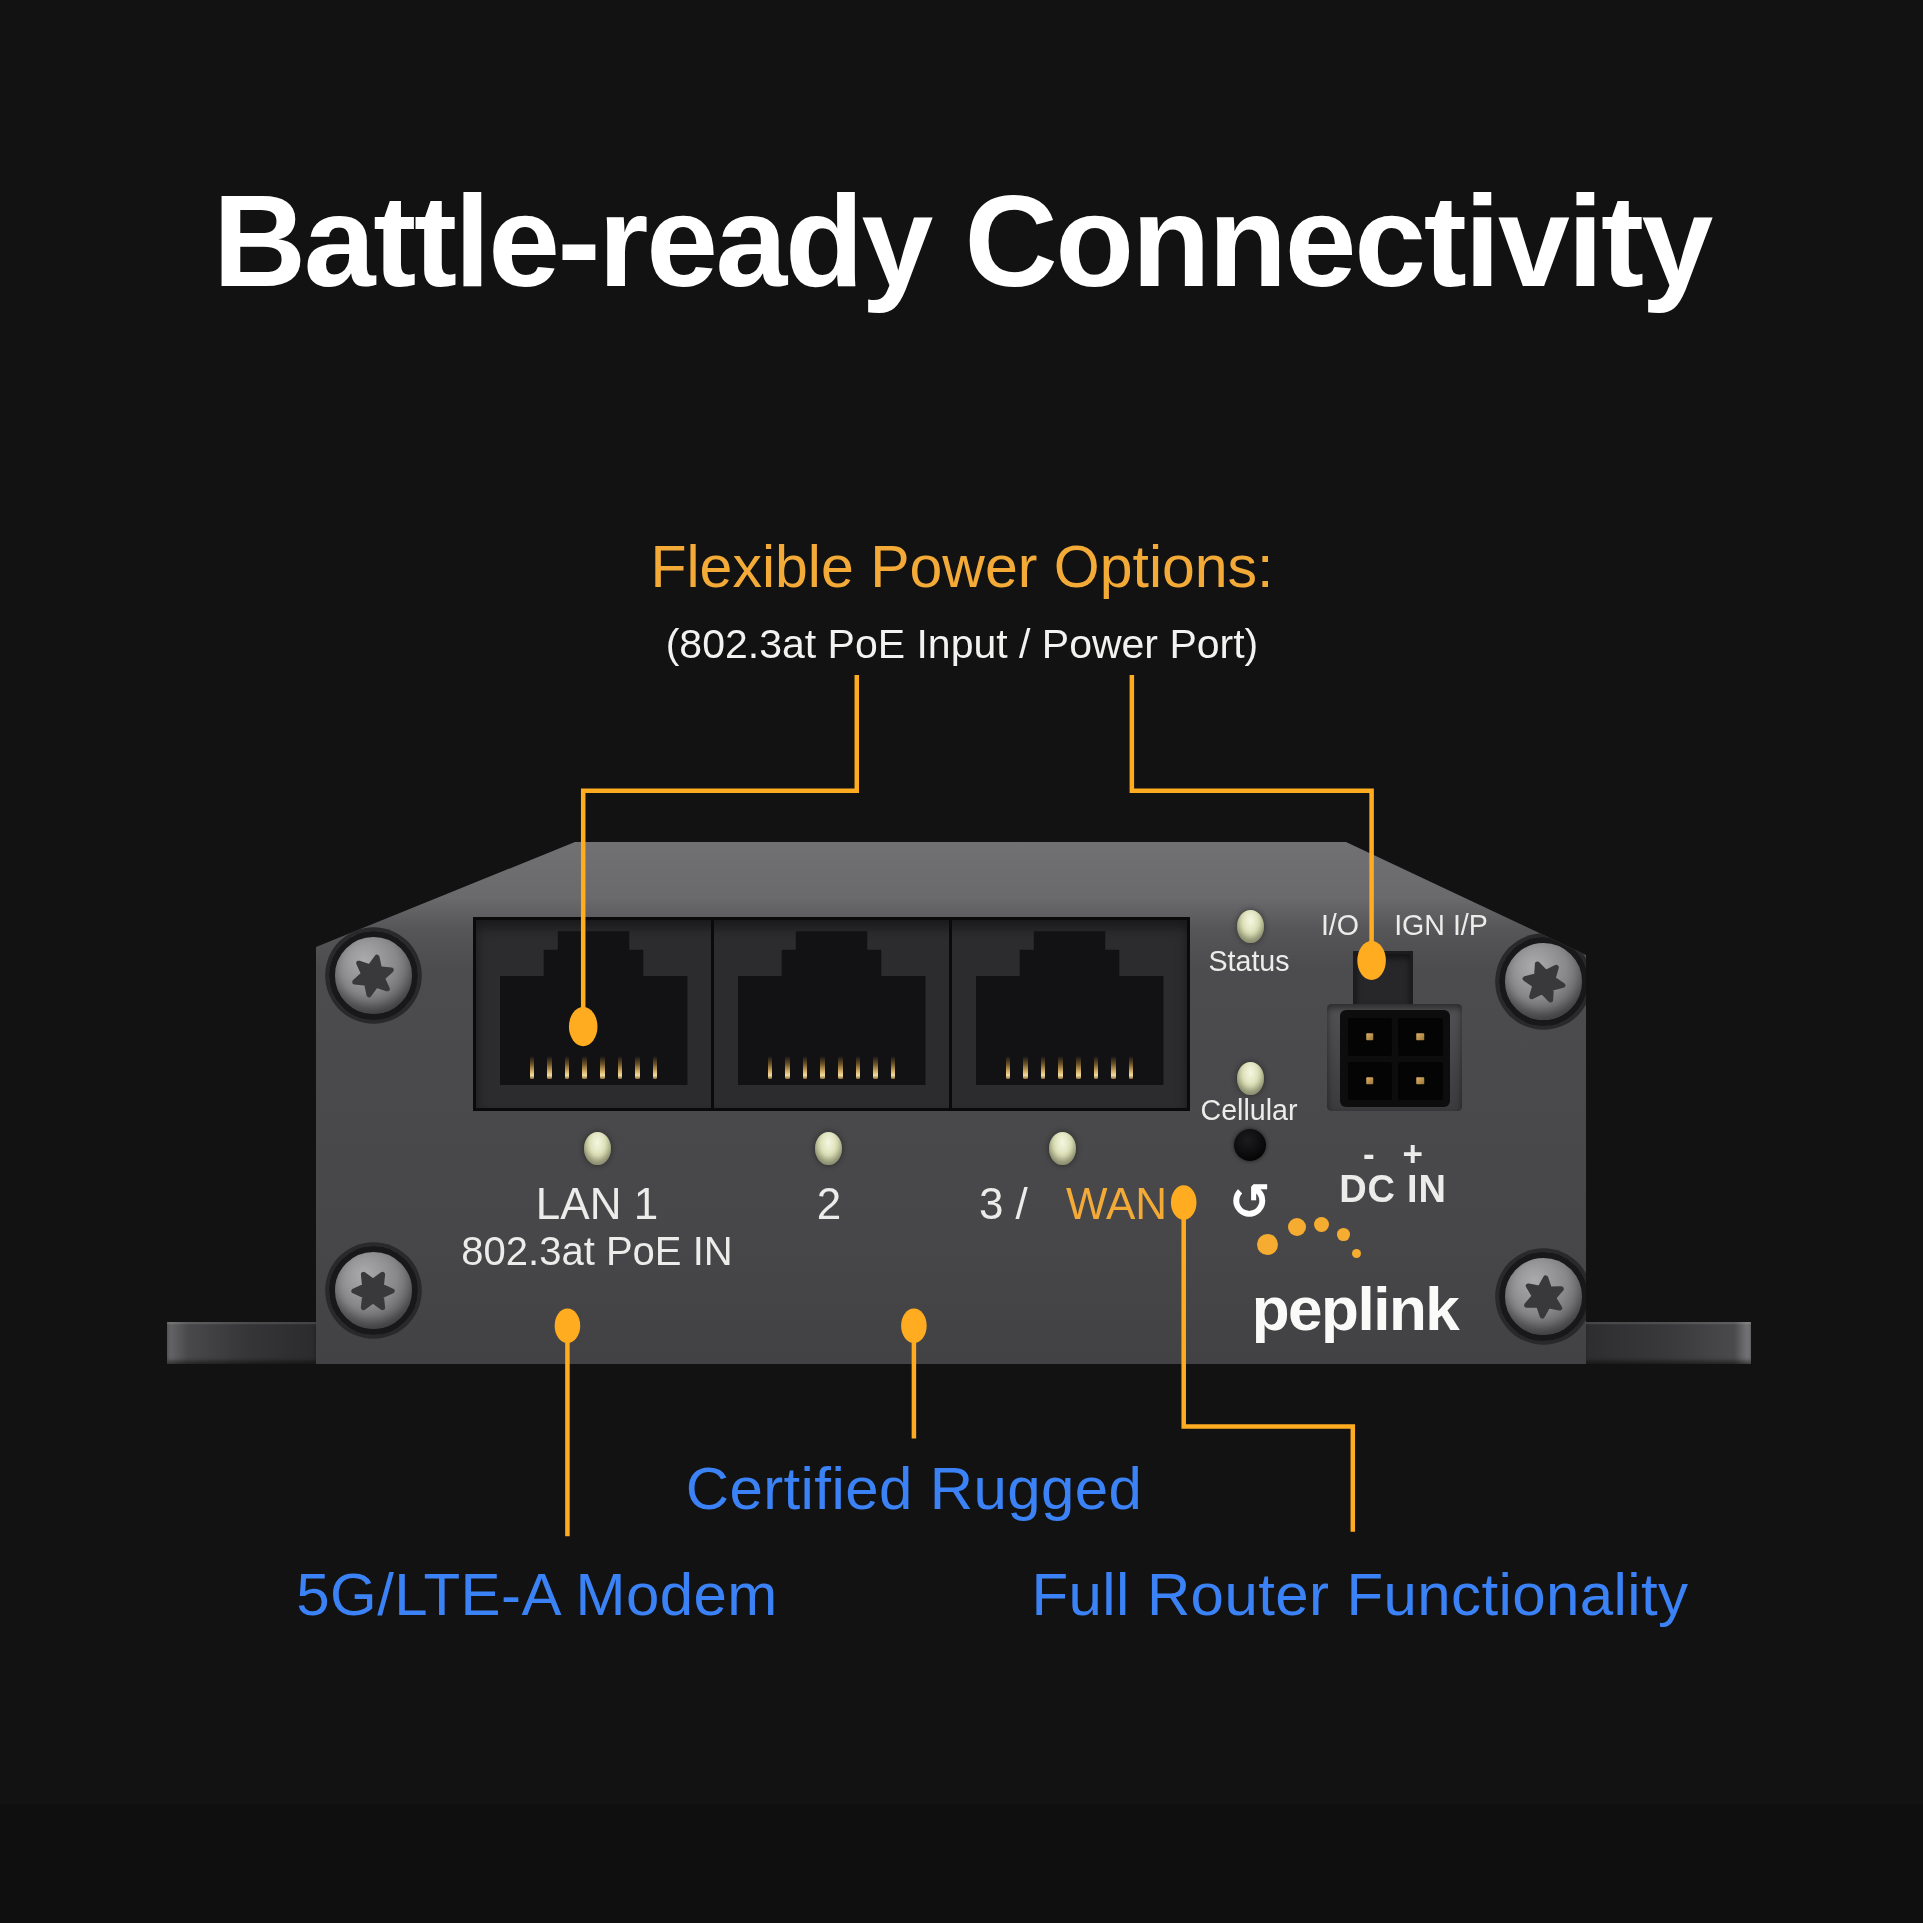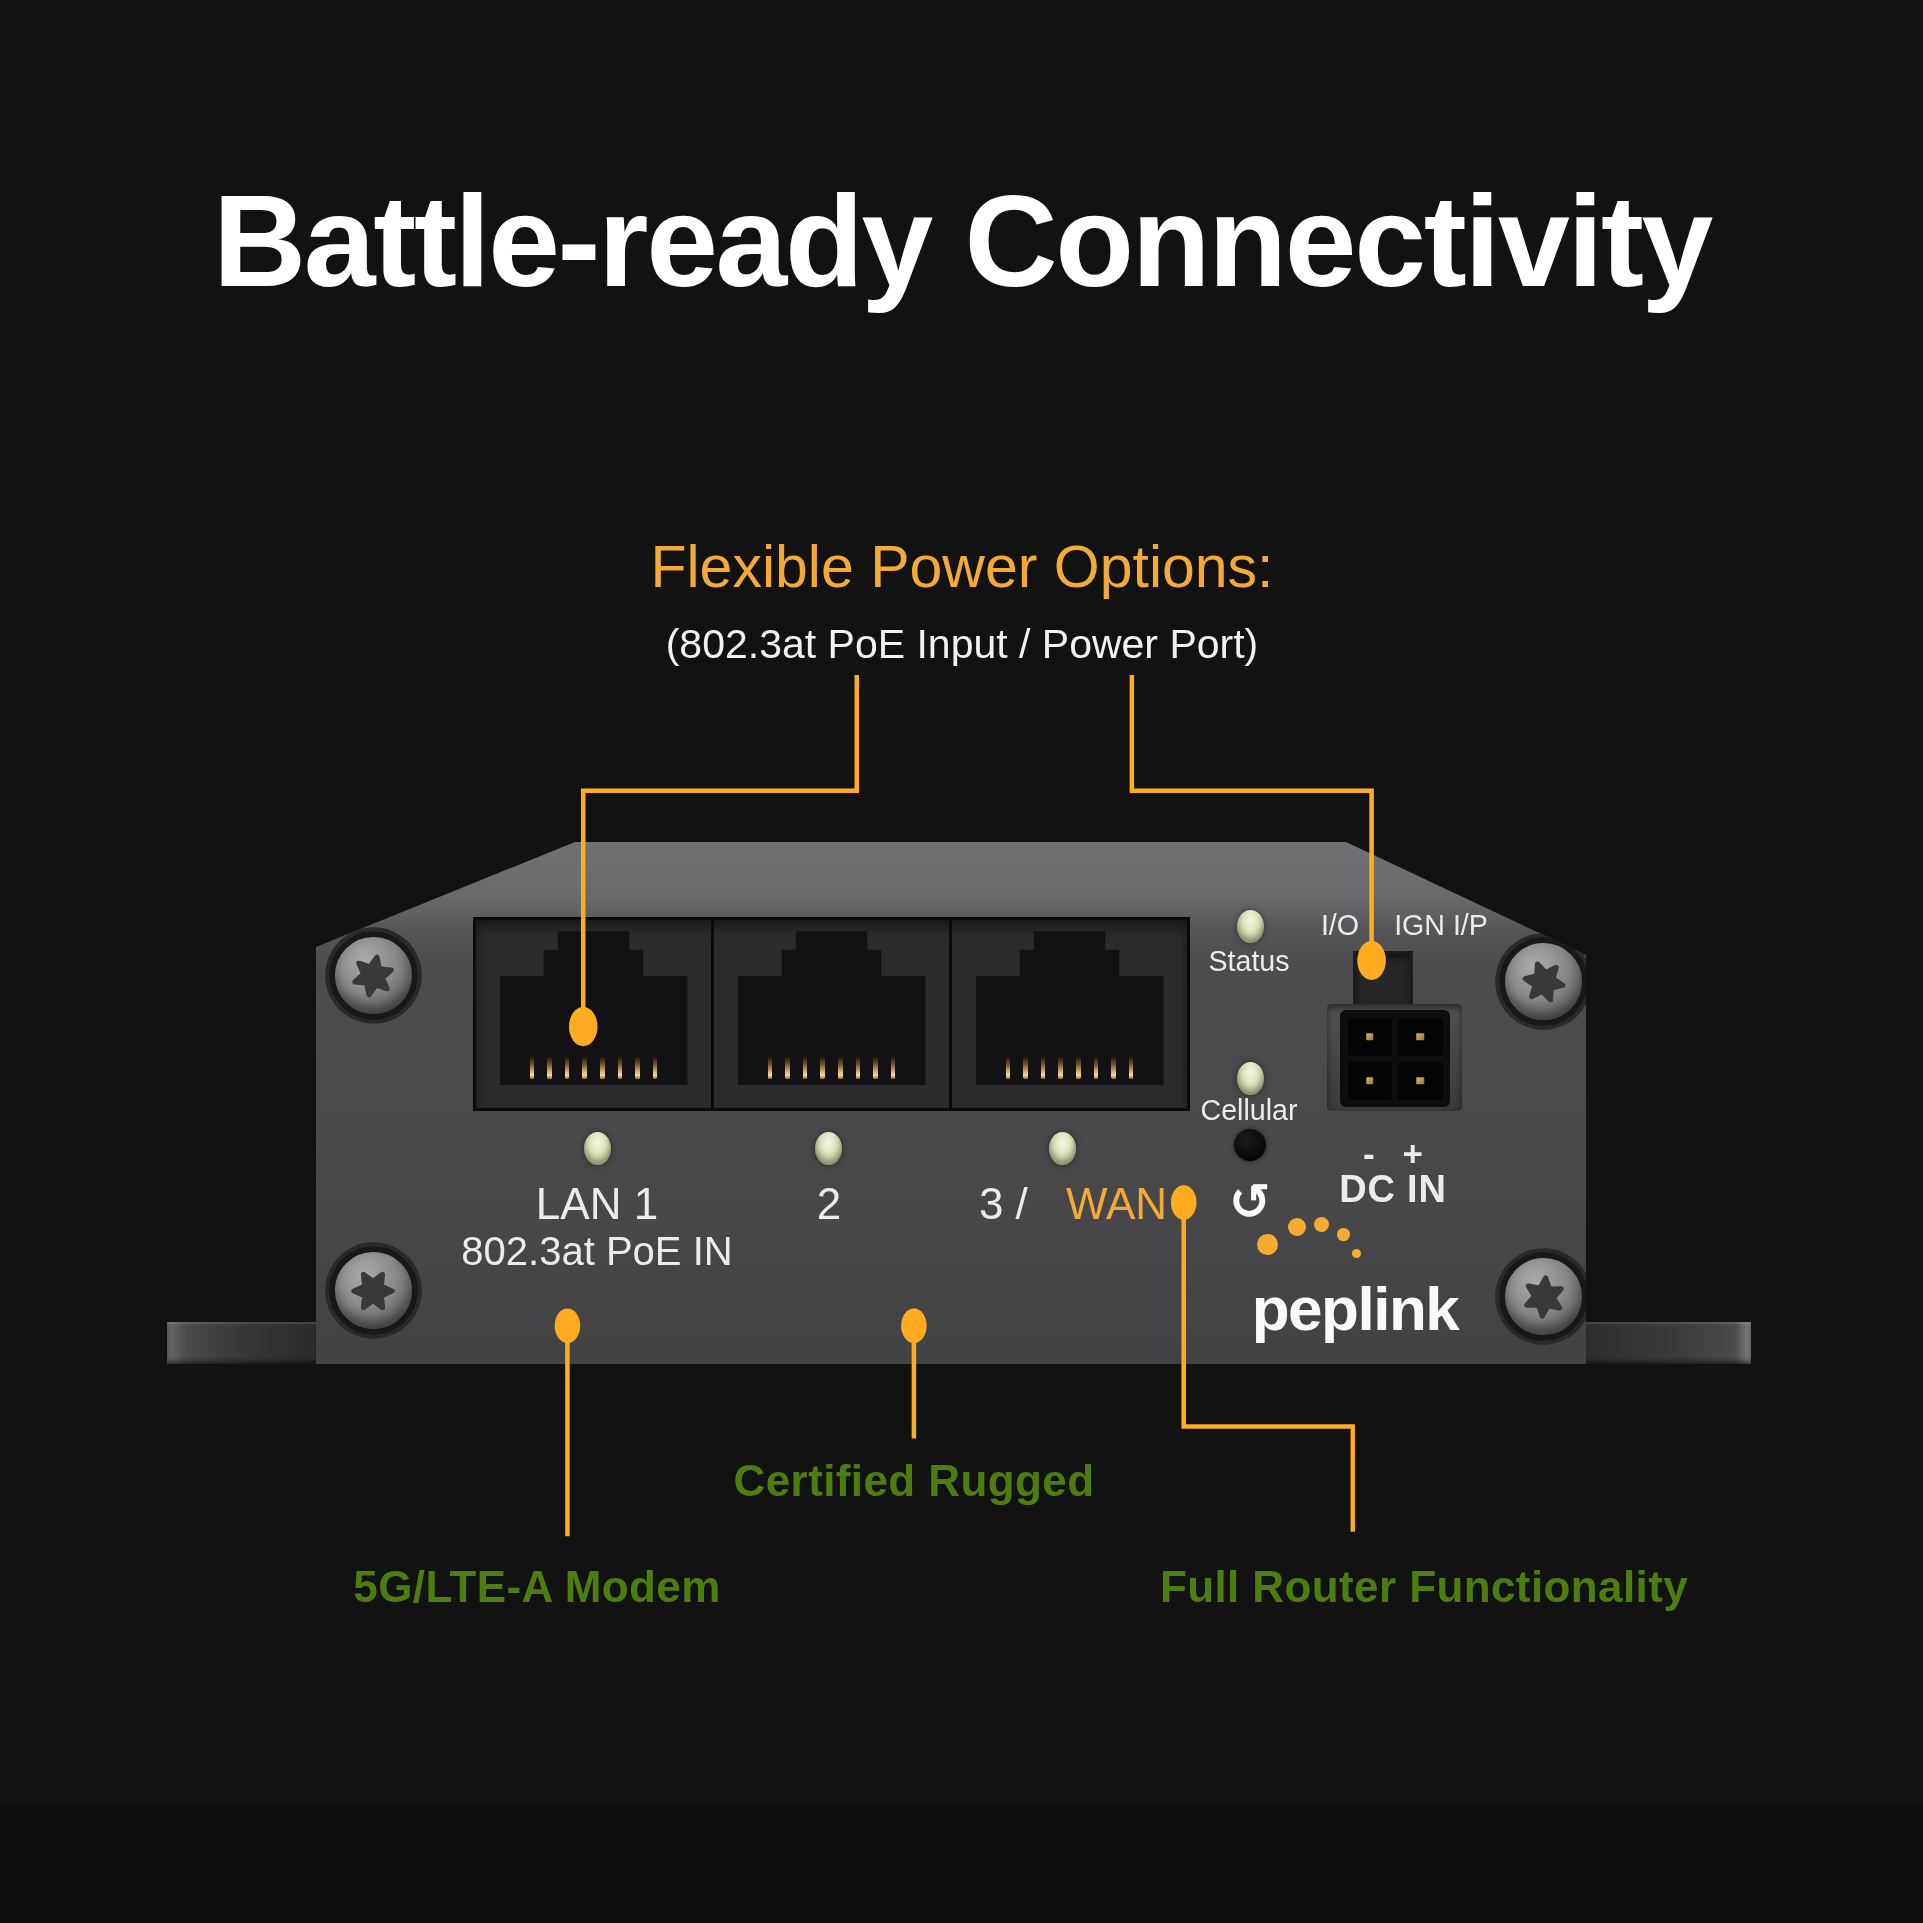--- a/index.html
+++ b/index.html
@@ -10,25 +10,25 @@
   
   .title{
     position:absolute;top:177px;left:0;width:100%;text-align:center;
     font-size:129px;font-weight:700;letter-spacing:-2.3px;color:#ffffff;line-height:1;
   }
   
   .power-callout{position:absolute;top:538px;left:0;width:100%;text-align:center;}
   .power-callout .main{font-size:59px;font-weight:500;color:#F3AA37;line-height:1;}
   .power-callout .sub{font-size:41px;font-weight:400;color:#F2F2F0;line-height:1;margin-top:27px;}
   
-  .bottom-label{position:absolute;transform:translateX(-50%);font-size:44px;font-weight:700;
-    color:#4d7c0f;line-height:1;white-space:nowrap;letter-spacing:0.4px;}
+  .bottom-label{position:absolute;transform:translateX(-50%);font-size:60px;font-weight:400;
+    color:#3b82f6;line-height:1;white-space:nowrap;letter-spacing:0.4px;}
   .cert{left:914px;top:1459px;}
   .modem{left:537px;top:1565px;}
-  .router{left:1424px;top:1565px;}
+  .router{left:1360px;top:1565px;}
   
   .lines-svg{position:absolute;left:0;top:0;pointer-events:none;z-index:40;}
   
   .flange{position:absolute;z-index:5;}
   .flange.left{left:167px;top:1322px;width:150px;height:42px;
     background:linear-gradient(90deg,#6a6a6c 0%,#49494b 14%,#353537 55%,#2b2b2d 100%);
     box-shadow:inset 0 2.3px 0 rgba(255,255,255,.12), inset 0 -3px 4.5px rgba(0,0,0,.5);}
   .flange.right{left:1584px;top:1322px;width:167px;height:42px;
     background:linear-gradient(270deg,#808082 0%,#4a4a4c 10%,#39393b 50%,#2d2d2f 100%);
     box-shadow:inset 0 2.3px 0 rgba(255,255,255,.12), inset 0 -3px 4.5px rgba(0,0,0,.5);}

